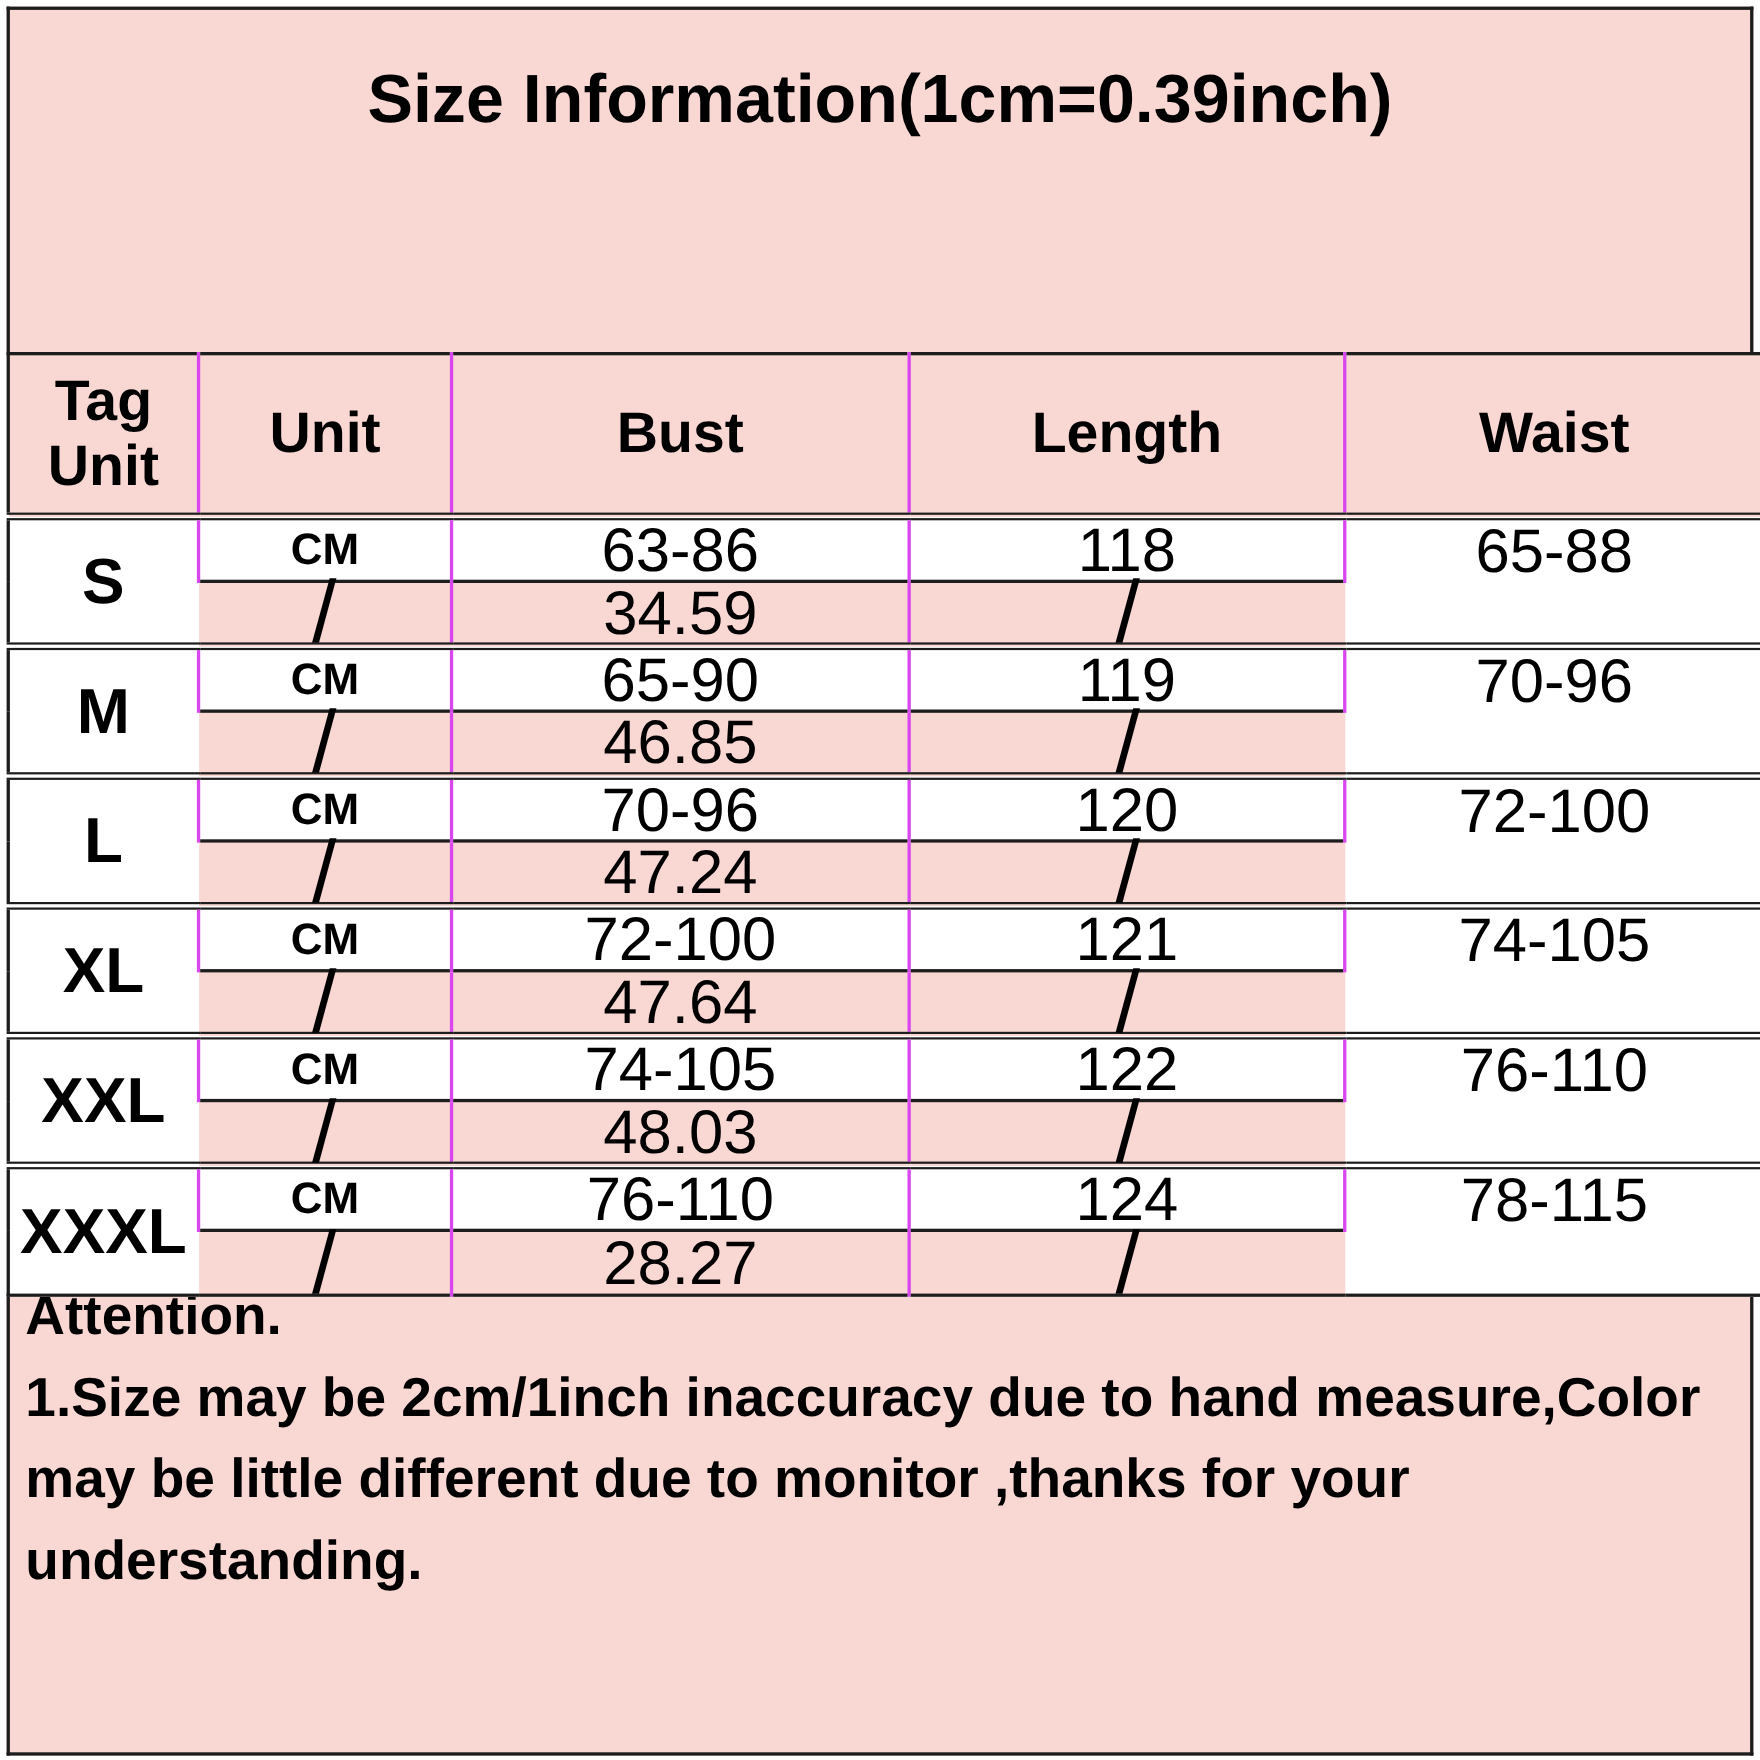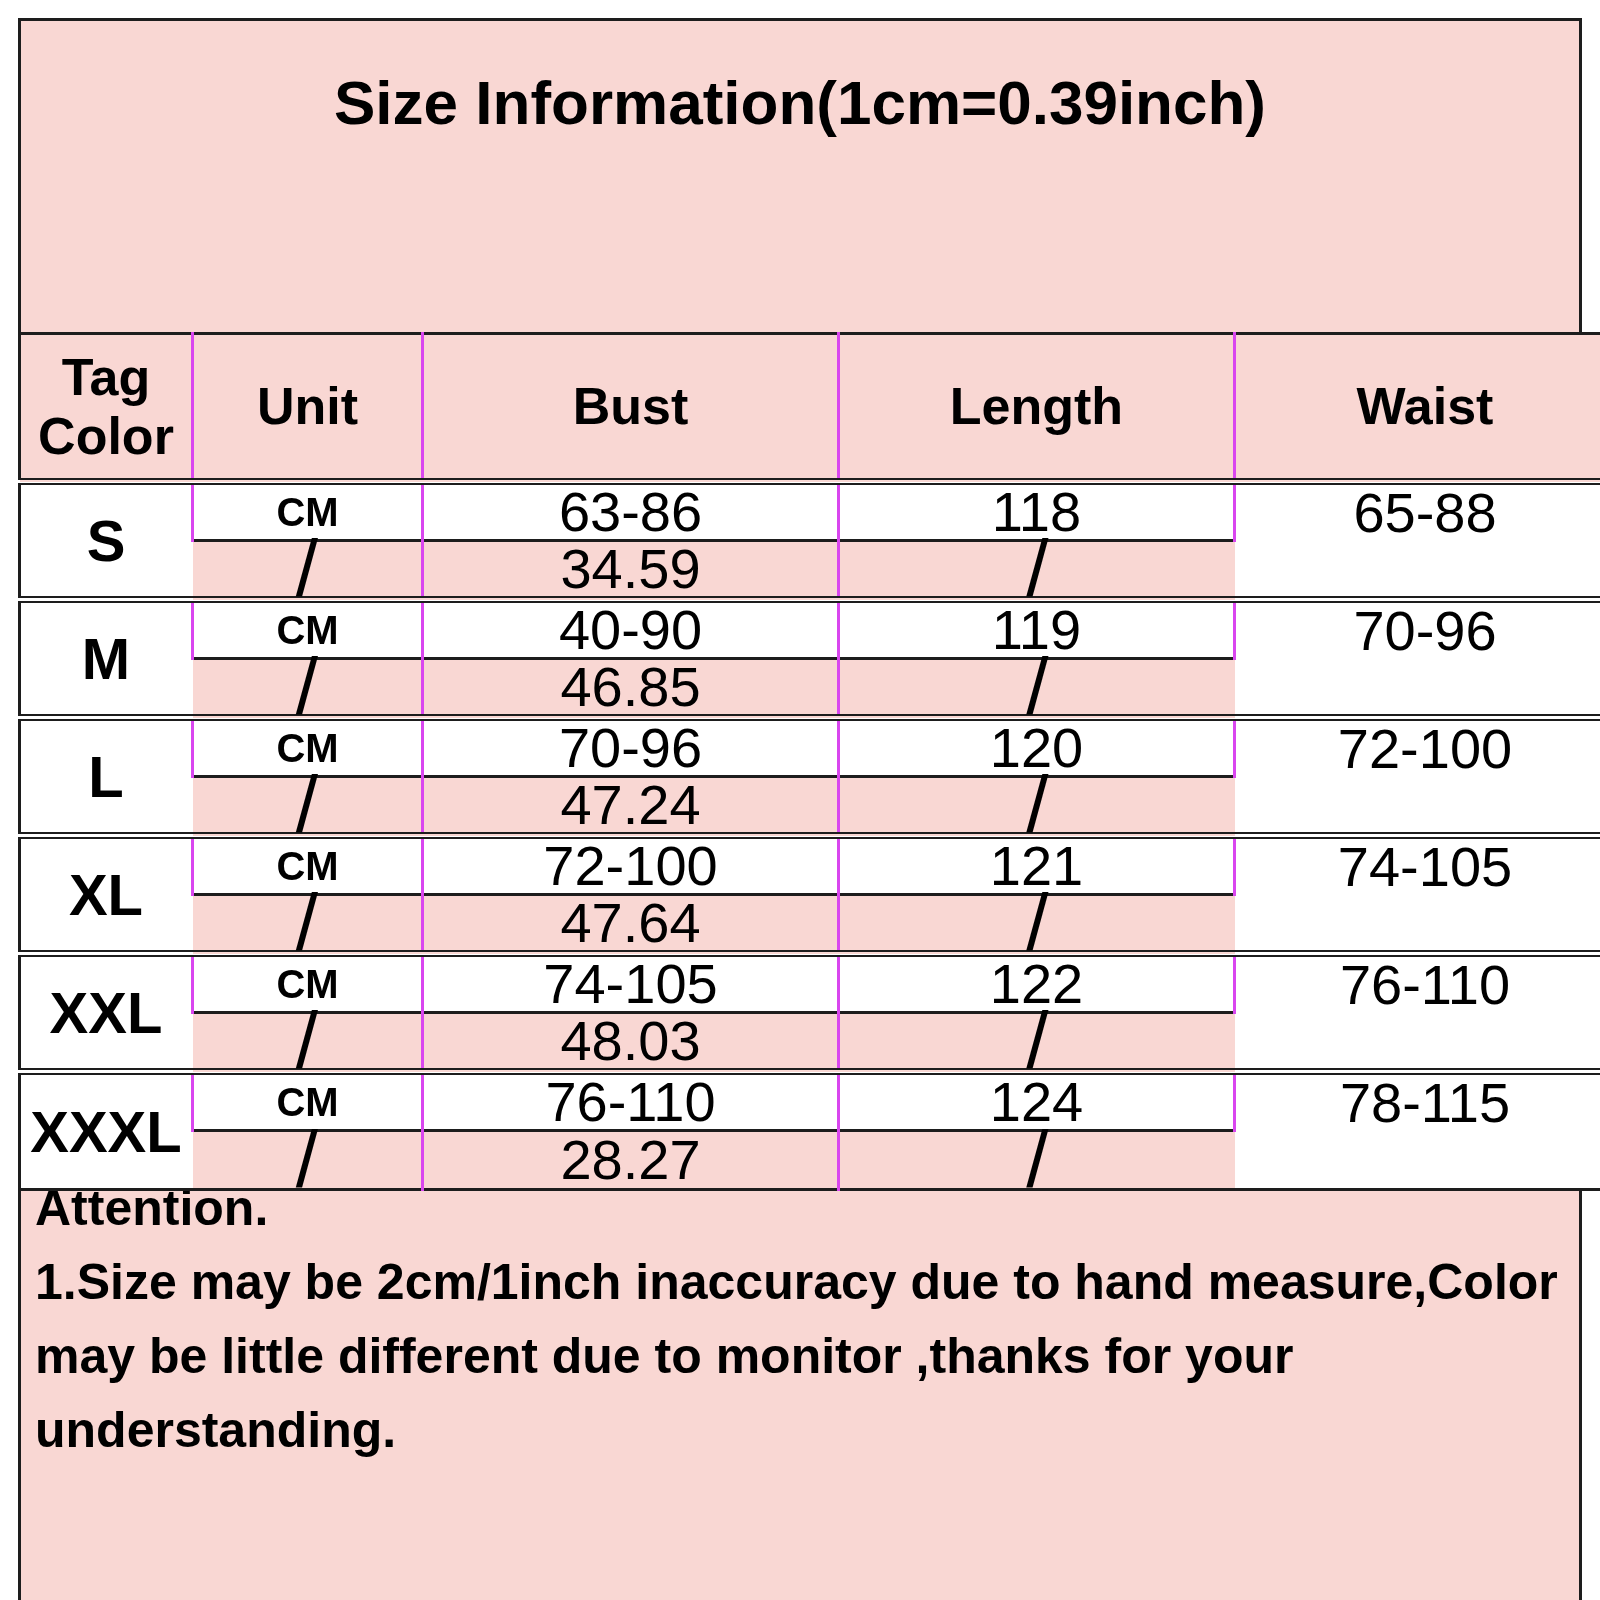--- a/index.html
+++ b/index.html
@@ -3,21 +3,21 @@
 <meta charset="utf-8">
 <style>
   * { box-sizing: border-box; }
   html, body { margin: 0; padding: 0; }
   body {
     width: 1600px; height: 1600px;
     background: #ffffff;
     font-family: "Liberation Sans", sans-serif;
     color: #000000;
   }
-  .page { width: 1600px; height: 1600px; padding: 18px; background: #ffffff; }
+  .page { width: 1600px; height: 1600px; padding: 6px; background: #ffffff; }
 
   
   .header-block {
     height: 314px;
     background: #F9D7D3;
     border: 3px solid #1d1d1d;
     border-bottom: none;
     text-align: center;
     overflow: hidden;
   }
@@ -101,21 +101,21 @@
   <table class="size-table">
     <colgroup>
       <col style="width:173px">
       <col style="width:230px">
       <col style="width:416px">
       <col style="width:396px">
       <col style="width:381px">
     </colgroup>
     <thead>
       <tr>
-        <th>Tag Color</th>
+        <th>Tag Unit</th>
         <th>Unit</th>
         <th>Bust</th>
         <th>Length</th>
         <th>Waist</th>
       </tr>
     </thead>
     <tbody>
         <tr class="cm-row">
           <td class="size-cell" rowspan="2">S</td>
           <td class="unit-cell unit-cm">CM</td>
@@ -124,21 +124,21 @@
           <td class="val">65-88</td>
         </tr>
         <tr class="inch-row">
           <td class="val slash">/</td>
           <td class="val">34.59</td>
           <td class="val slash">/</td>
         </tr>
         <tr class="cm-row">
           <td class="size-cell" rowspan="2">M</td>
           <td class="unit-cell unit-cm">CM</td>
-          <td class="val">40-90</td>
+          <td class="val">65-90</td>
           <td class="val">119</td>
           <td class="val">70-96</td>
         </tr>
         <tr class="inch-row">
           <td class="val slash">/</td>
           <td class="val">46.85</td>
           <td class="val slash">/</td>
         </tr>
         <tr class="cm-row">
           <td class="size-cell" rowspan="2">L</td>

